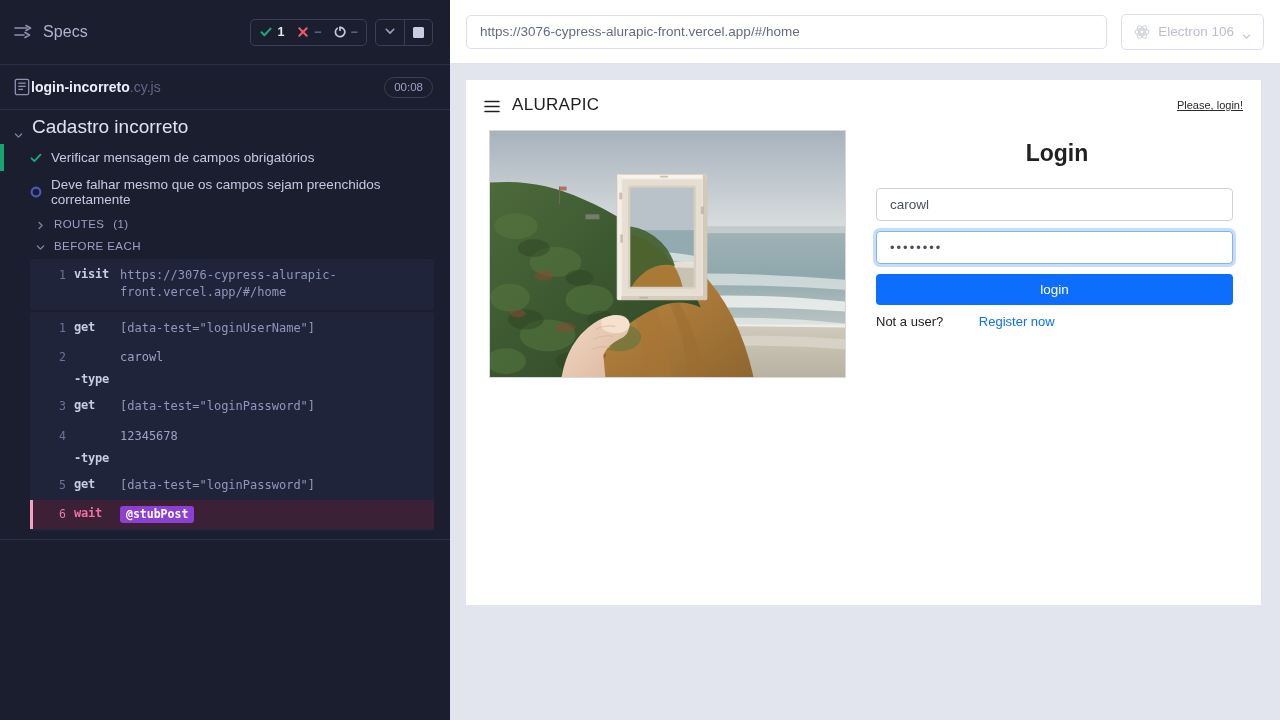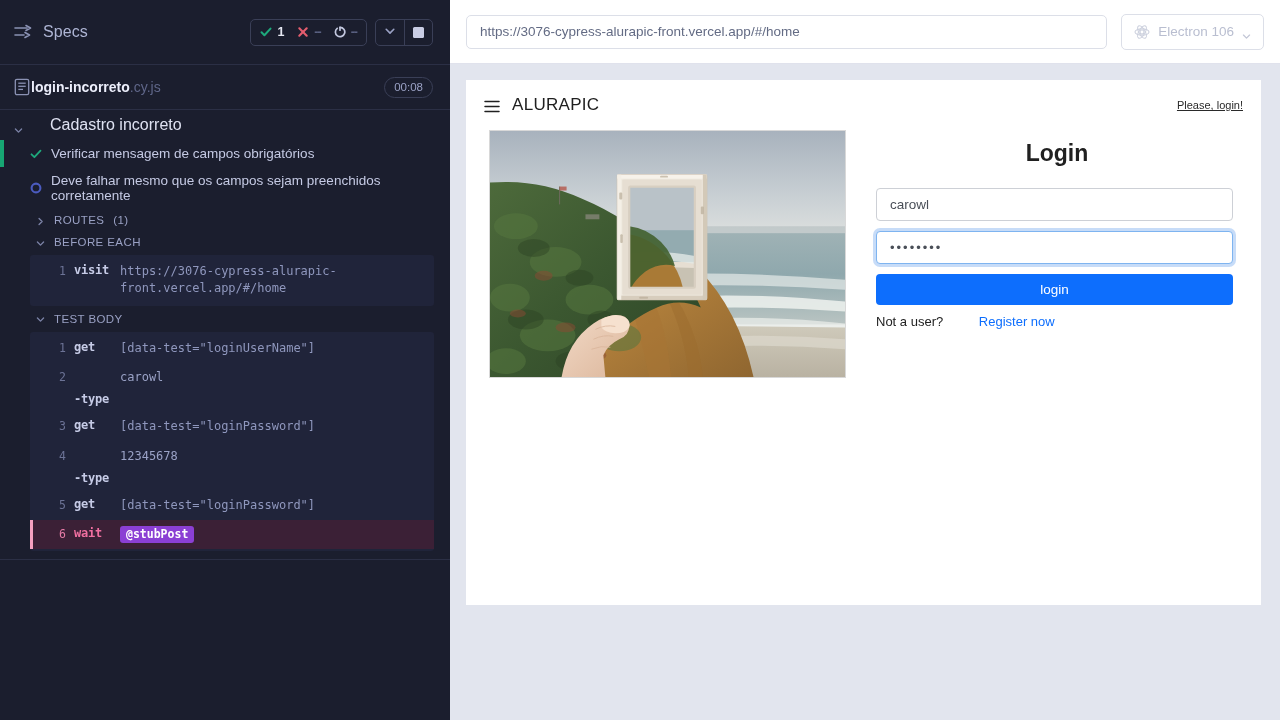--- a/index.html
+++ b/index.html
@@ -61,23 +61,23 @@
   .spec-timer {
     margin-left: auto;
     border: 1px solid #3a3f57; border-radius: 11px;
     font-size: 11.5px; color: #9aa1c4;
     padding: 3px 9px 4px;
   }
 
   .tests { flex: 1 1 auto; overflow: hidden; position: relative; }
 
   .suite-row {
-    display: flex; align-items: center; gap: 27px;
+    display: flex; align-items: center; gap: 9px;
     padding: 6px 14px 6px 14px;
-    font-size: 16px; color: #dfe2f2;
+    font-size: 19px; color: #dfe2f2;
   }
   .chev { width: 9px; height: 9px; display: block; flex: 0 0 9px; }
 
   .test-row {
     display: flex; align-items: center; gap: 9px;
     padding: 6px 14px 6px 30px;
     font-size: 13.5px; color: #c5cae4;
     position: relative;
   }
   .test-row .pass-bar {
@@ -368,28 +368,20 @@
       </div>
 
       <div class="cmd-block">
         <div class="cmd-line">
           <span class="num">1</span>
           <span class="method">visit</span>
           <span class="arg">https://3076-cypress-alurapic-front.vercel.app/#/home</span>
         </div>
       </div>
 
-      <div class="section-row">
-        <span class="chev">
-          <svg viewBox="0 0 10 10" width="9" height="9" fill="none" stroke="#7b82a6" stroke-width="1.5" stroke-linecap="round" stroke-linejoin="round">
-            <path d="M1.6 3.4 L5 6.8 L8.4 3.4"></path>
-          </svg>
-        </span>
-        <span>TEST BODY</span>
-      </div>
 
       <div class="cmd-block">
         <div class="cmd-line">
           <span class="num">1</span>
           <span class="method">get</span>
           <span class="arg">[data-test="loginUserName"]</span>
         </div>
         <div class="cmd-line">
           <span class="num">2</span>
           <span class="method child">-type</span>

